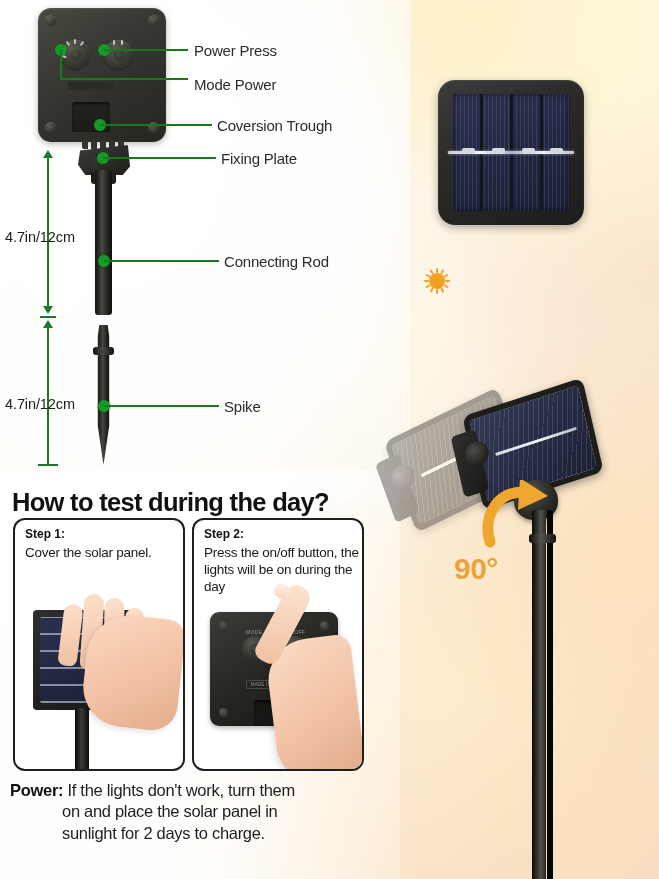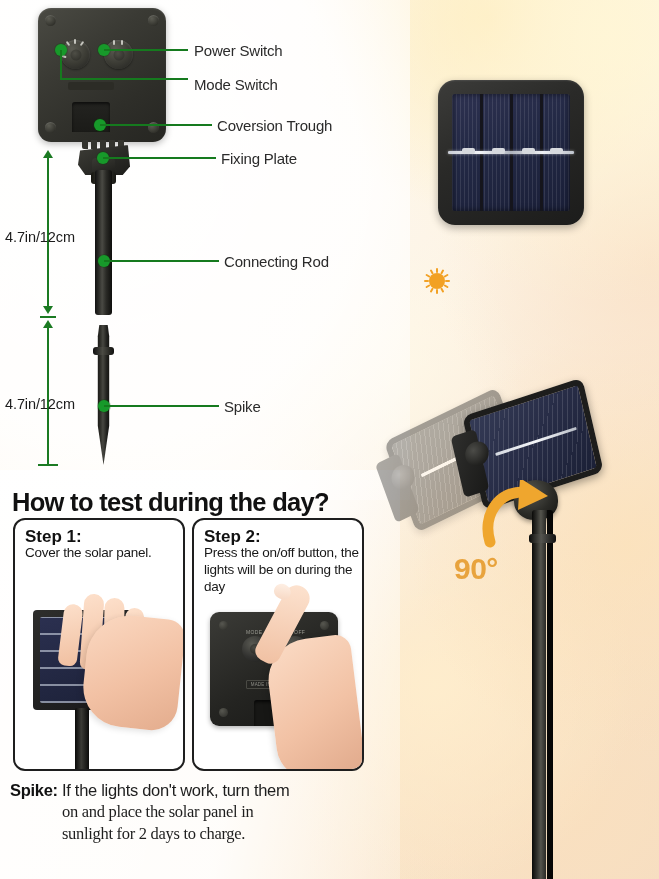--- a/index.html
+++ b/index.html
@@ -269,21 +269,21 @@
   }
   .step-box {
     position: absolute; top: 518px; width: 172px; height: 253px;
     border: 2px solid #1e1e1e; border-radius: 12px;
     background: #ffffff; overflow: hidden;
   }
   #step1-box { left: 13px; }
   #step2-box { left: 192px; }
   .step-label {
     position:absolute; left: 10px; top: 7px;
-    font-size: 17px; font-weight: bold; color:#111;
+    font-size: 12px; font-weight: bold; color:#111;
   }
   .step-desc {
     position:absolute; left: 10px; top: 24px; width: 155px;
     font-size: 13.5px; color:#181818; line-height: 1.26; letter-spacing:-0.25px;
   }
 
   
   #s1-panel {
     position:absolute; left: 18px; top: 90px; width: 100px; height: 100px;
     background: linear-gradient(150deg,#2e2e2c,#18181a);
@@ -367,21 +367,21 @@
     transform: rotate(28deg);
   }
 
   
   #tips {
     position:absolute; left: 10px; top: 780px; width: 380px;
     font-size: 16.5px; color:#1e1e1e; line-height: 1.3; letter-spacing:-0.3px;
   }
   #tips b { font-weight: bold; color:#111; }
   #tips .tip-body { display:inline; }
-  #tips .tip-indent { display:block; padding-left: 52px; font-family: Liberation Serif, serif; }
+  #tips .tip-indent { display:block; padding-left: 52px; }
 </style>
 </head>
 <body>
 
 <div id="stage">
 
   <div id="leftwash"></div>
   <div id="bottomwash"></div>
 
   <div class="layer" id="lamp-head">
@@ -431,28 +431,28 @@
   <div class="layer">
     <div class="arrow-up" style="left:43px; top:320px;"></div>
     <div class="dim-line dim-v" style="left:47px; top:326px; height:138px;"></div>
     <div class="dim-cap" style="left:38px; top:464px; width:20px;"></div>
     <div class="dim-text" style="left:5px; top:396px;">4.7in/12cm</div>
   </div>
 
   <div class="layer">
     <div class="dot" style="left:98px; top:44px;"></div>
     <div class="leader" style="left:104px; top:49px; width:84px;"></div>
-    <div class="callout" style="left:194px; top:42px;">Power Switch</div>
+    <div class="callout" style="left:194px; top:42px;">Power Press</div>
   </div>
 
   <div class="layer">
     <div class="dot" style="left:55px; top:44px;"></div>
     <div class="leader-v" style="left:60px; top:50px; height:30px;"></div>
     <div class="leader" style="left:60px; top:78px; width:128px;"></div>
-    <div class="callout" style="left:194px; top:76px;">Mode Switch</div>
+    <div class="callout" style="left:194px; top:76px;">Mode Power</div>
   </div>
 
   <div class="layer">
     <div class="dot" style="left:94px; top:119px;"></div>
     <div class="leader" style="left:100px; top:124px; width:112px;"></div>
     <div class="callout" style="left:217px; top:117px;">Coversion Trough</div>
   </div>
 
   <div class="layer">
     <div class="dot" style="left:97px; top:152px;"></div>
@@ -570,19 +570,19 @@
       <div id="s2-made">MADE IN CHINA</div>
       <div id="s2-trough"></div>
     </div>
 
     <div id="s2-hand"></div>
     <div id="s2-index"></div>
     <div id="s2-nail"></div>
   </div>
 
   <div id="tips">
-    <b>Spike:</b>
+    <b>Power:</b>
     <span class="tip-body">If the lights don't work, turn them</span>
     <span class="tip-indent">on and place the solar panel in</span>
     <span class="tip-indent">sunlight for 2 days to charge.</span>
   </div>
 
 </div>
 
 </body></html>

